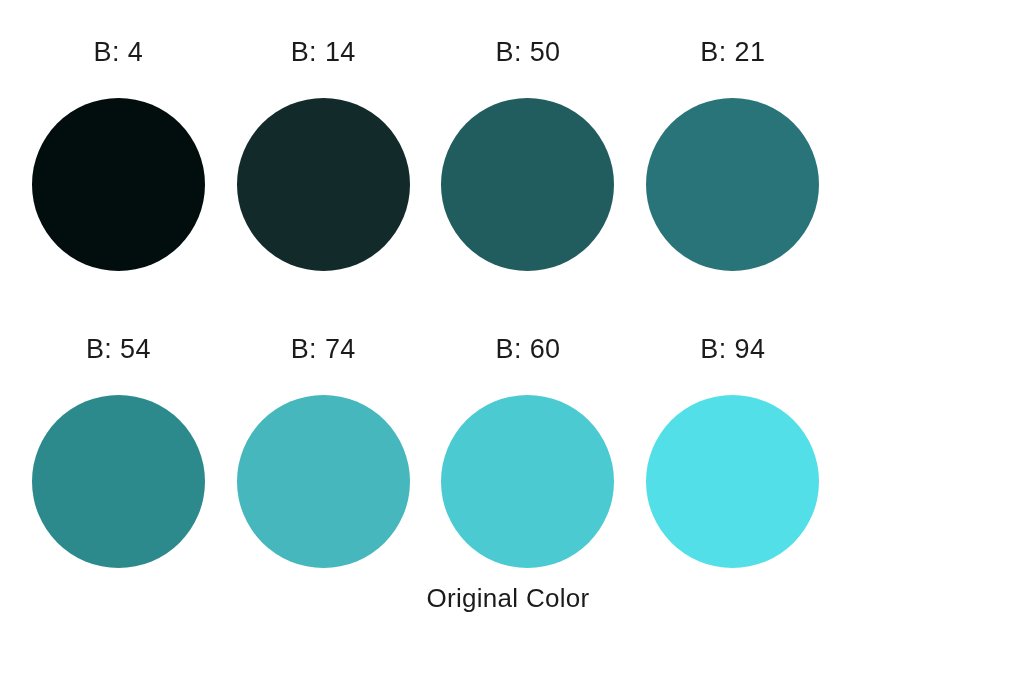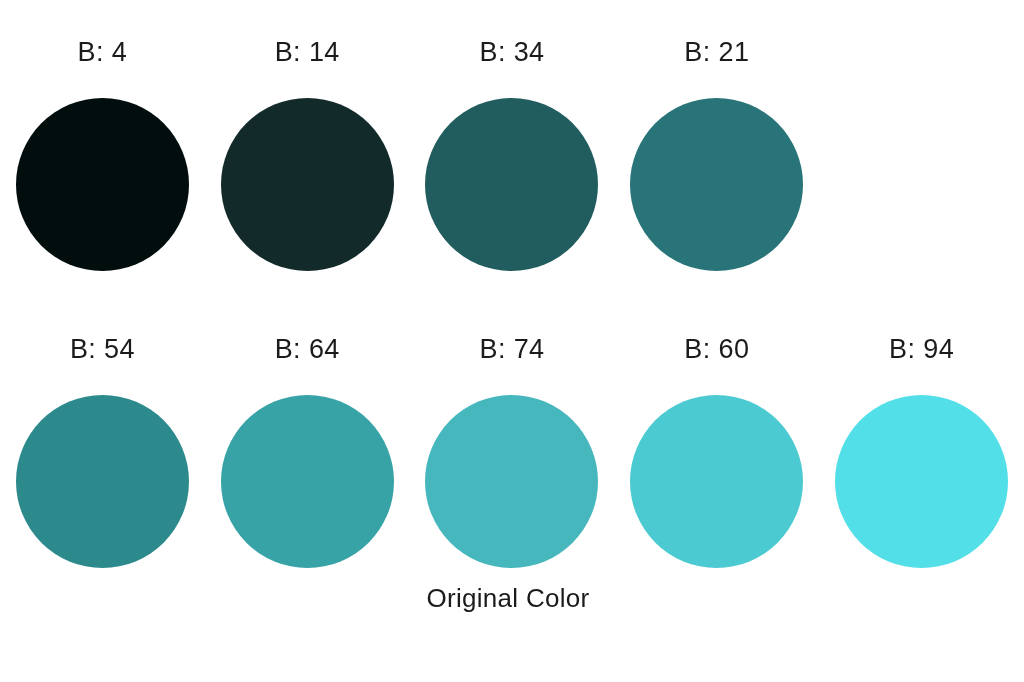--- a/index.html
+++ b/index.html
@@ -15,21 +15,21 @@
     overflow: hidden;
   }
   #canvas {
     position: relative;
     width: 1024px;
     height: 682px;
     background: #ffffff;
   }
   .swatch-grid {
     position: absolute;
-    left: 0;
+    left: 16px;
     top: 0;
     width: 836px;
     height: 682px;
     text-decoration: underline;
   }
   .swatch-row {
     position: absolute;
     left: 0;
     width: 1024px;
     display: flex;
@@ -92,37 +92,33 @@
     <div class="swatch-row row-top">
       <div class="swatch-cell">
         <div class="swatch-label">B: 4</div>
         <div class="swatch-circle" style="background-color: rgb(2, 13, 13);"></div>
       </div>
       <div class="swatch-cell">
         <div class="swatch-label">B: 14</div>
         <div class="swatch-circle" style="background-color: rgb(19, 42, 43);"></div>
       </div>
       <div class="swatch-cell">
-        <div class="swatch-label">B: 34</div>
+        <div class="swatch-label">B: 50</div>
         <div class="swatch-circle" style="background-color: rgb(33, 92, 94);"></div>
       </div>
       <div class="swatch-cell">
         <div class="swatch-label">B: 21</div>
         <div class="swatch-circle" style="background-color: rgb(40, 116, 120);"></div>
       </div>
     </div>
 
     <div class="swatch-row row-bottom">
       <div class="swatch-cell">
         <div class="swatch-label">B: 54</div>
         <div class="swatch-circle" style="background-color: rgb(44, 138, 141);"></div>
-      </div>
-      <div class="swatch-cell">
-        <div class="swatch-label">B: 64</div>
-        <div class="swatch-circle" style="background-color: rgb(55, 163, 166);"></div>
       </div>
       <div class="swatch-cell">
         <div class="swatch-label">B: 74</div>
         <div class="swatch-circle" style="background-color: rgb(69, 183, 189);"></div>
       </div>
       <div class="swatch-cell">
         <div class="swatch-label">B: 60</div>
         <div class="swatch-circle" style="background-color: rgb(76, 202, 209);"></div>
       </div>
       <div class="swatch-cell">

